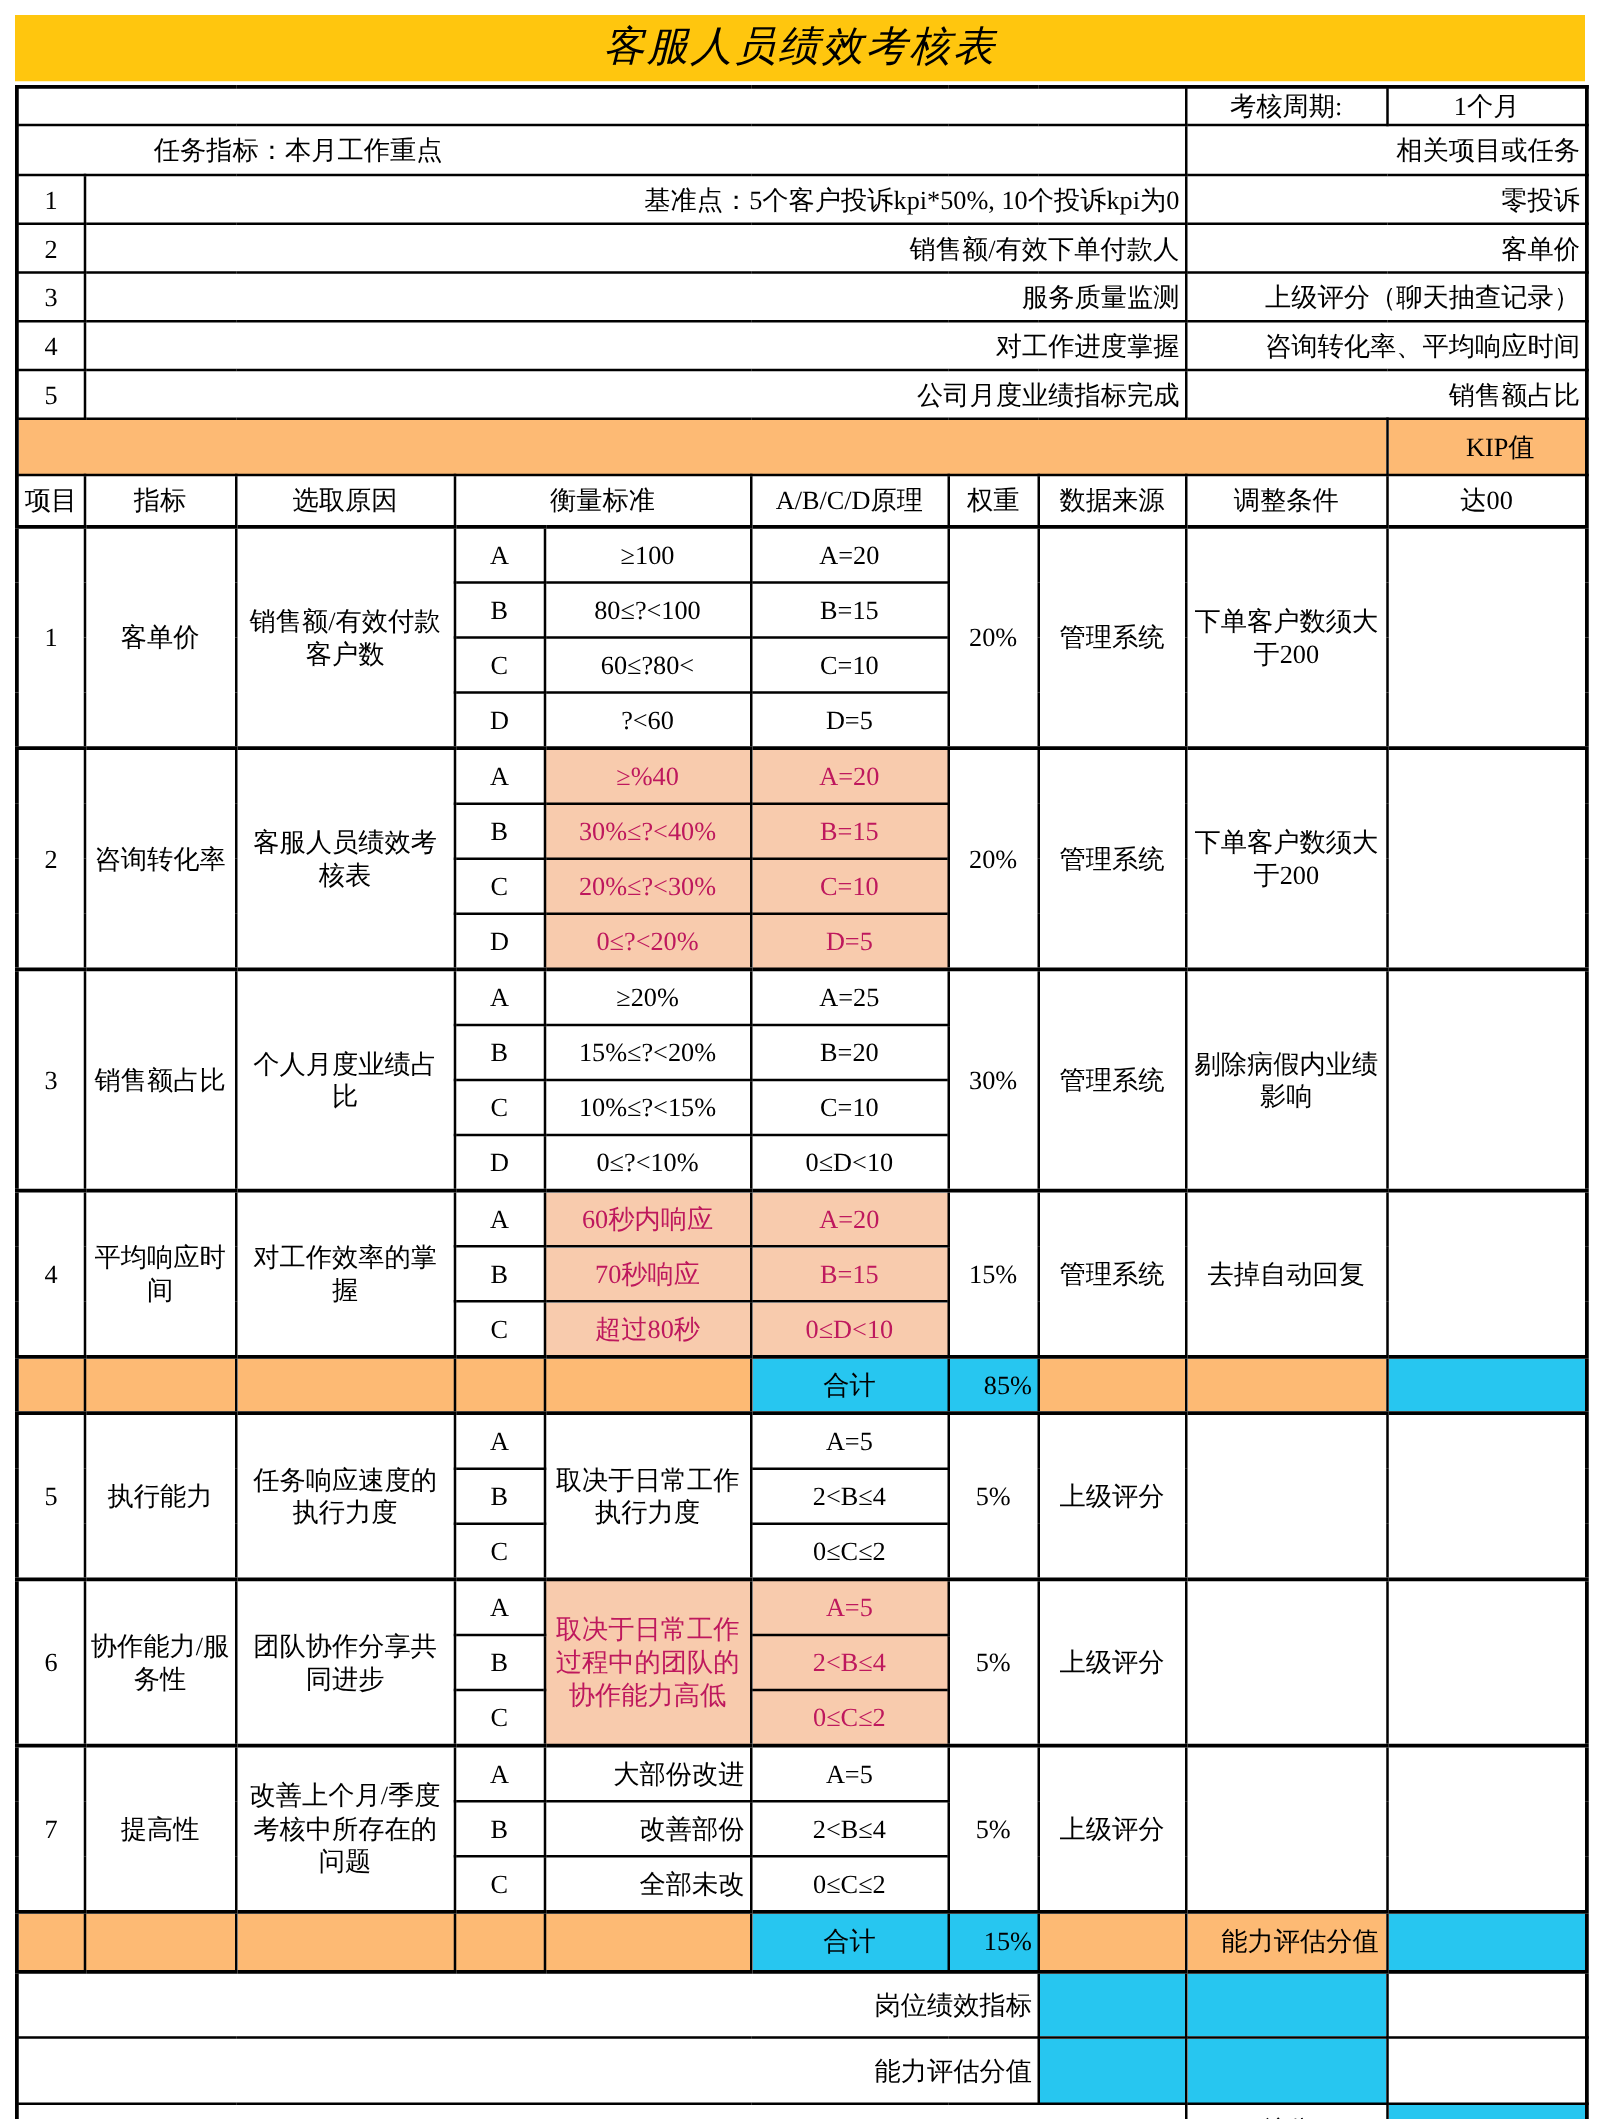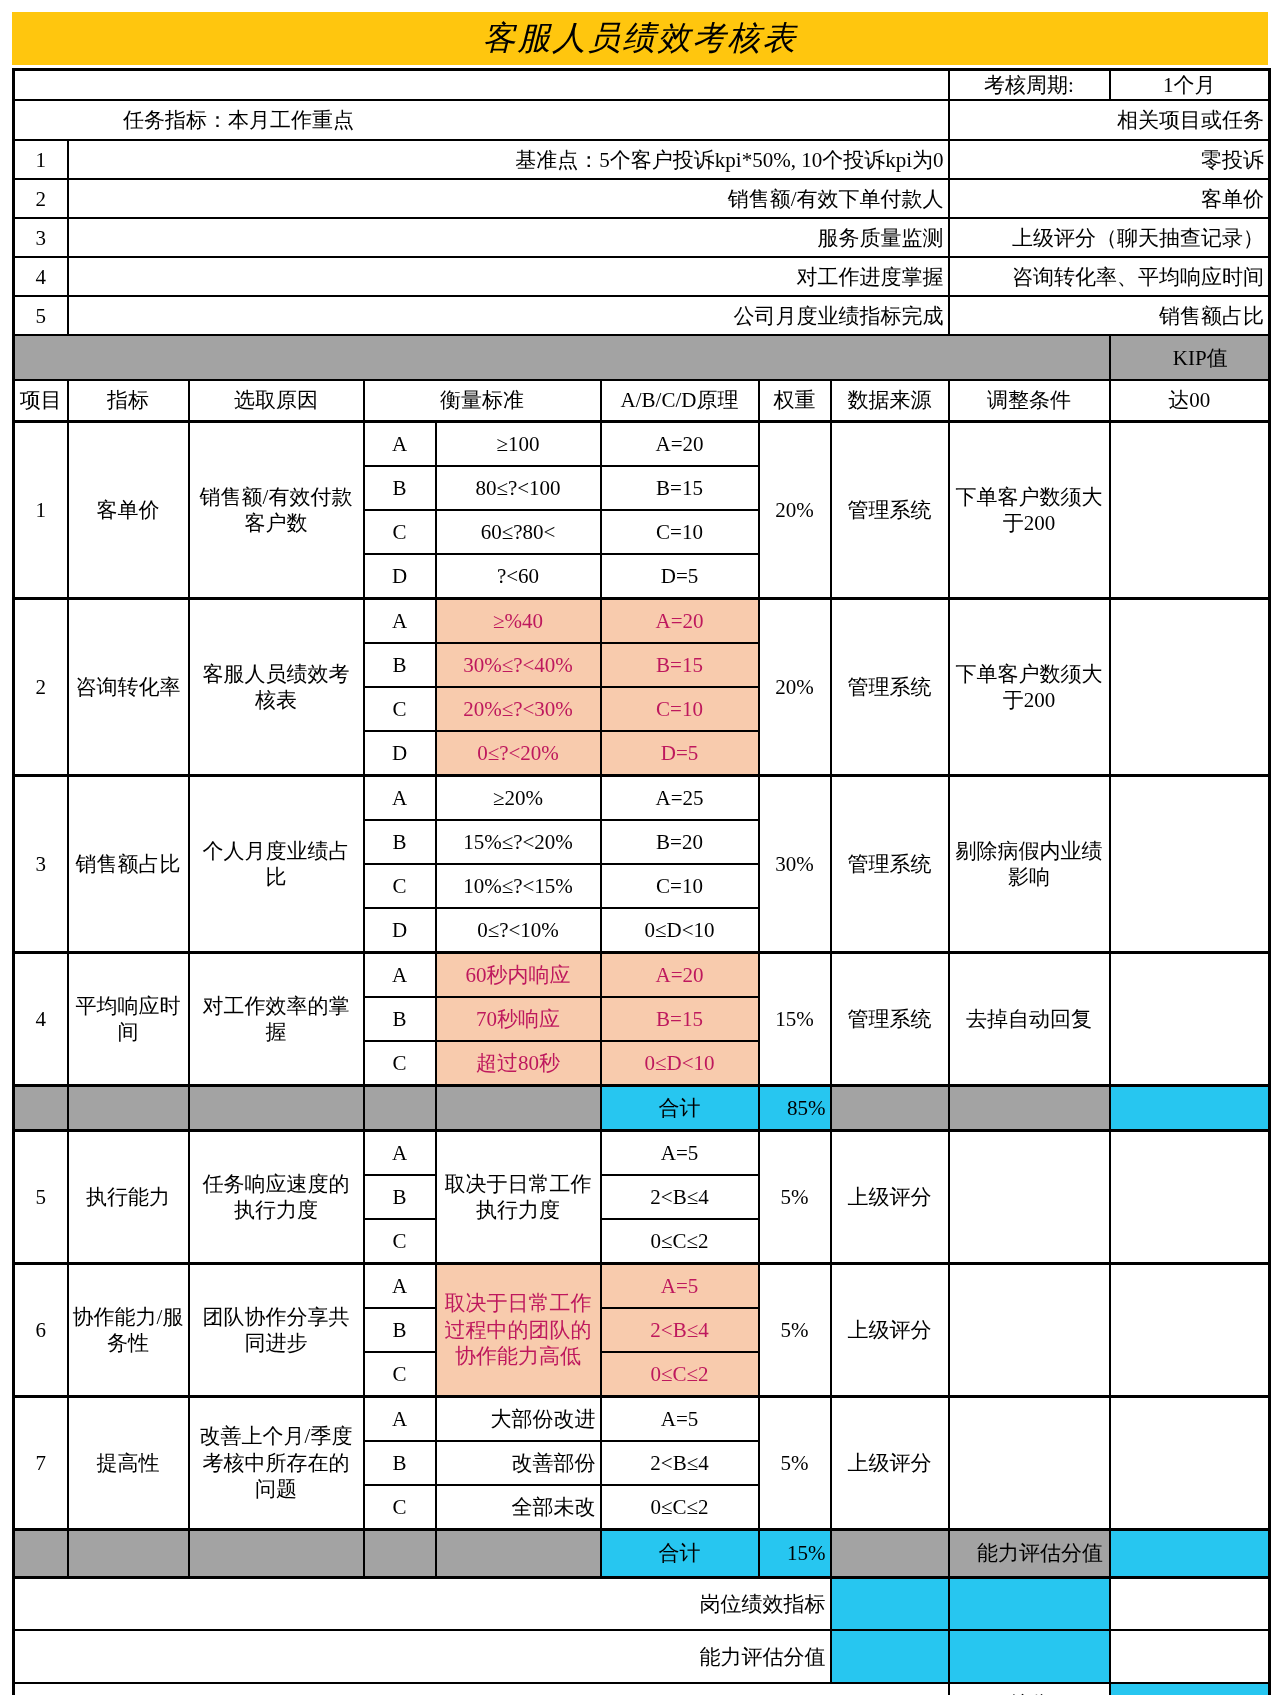--- a/index.html
+++ b/index.html
@@ -32,21 +32,21 @@
     padding:1px 4px;
     overflow:hidden;
     word-break:break-all;
     line-height:1.25;
   }
   table{border:3px solid #000;}
   tr.thick > td{border-top:3px solid #000;}
   tr.thickb > td{border-bottom:3px solid #000;}
   td.l{text-align:right;padding-left:8px;}
   td.indent{text-align:left;padding-left:108px;}
-  td.yellow{background:#a3a3a3;padding-left:26px;}
+  td.yellow{background:#fdba74;padding-left:26px;}
   td.cyan{background:#27C6F0;}
   td.hl{background:#F8CBAD;color:#be185d;}
   tr.h30{height:30px;} tr.h39{height:39px;} tr.h40{height:40px;margin-top:21px;}
   tr.h41{height:41px;margin-left:40px;} tr.h42{height:53px;} tr.h43{height:43px;} tr.h45{height:45px;} tr.h48{height:48px;}
   tr.h120 > td{height:40px;}
 </style>
 </head>
 <body>
 
 <div class="page">

